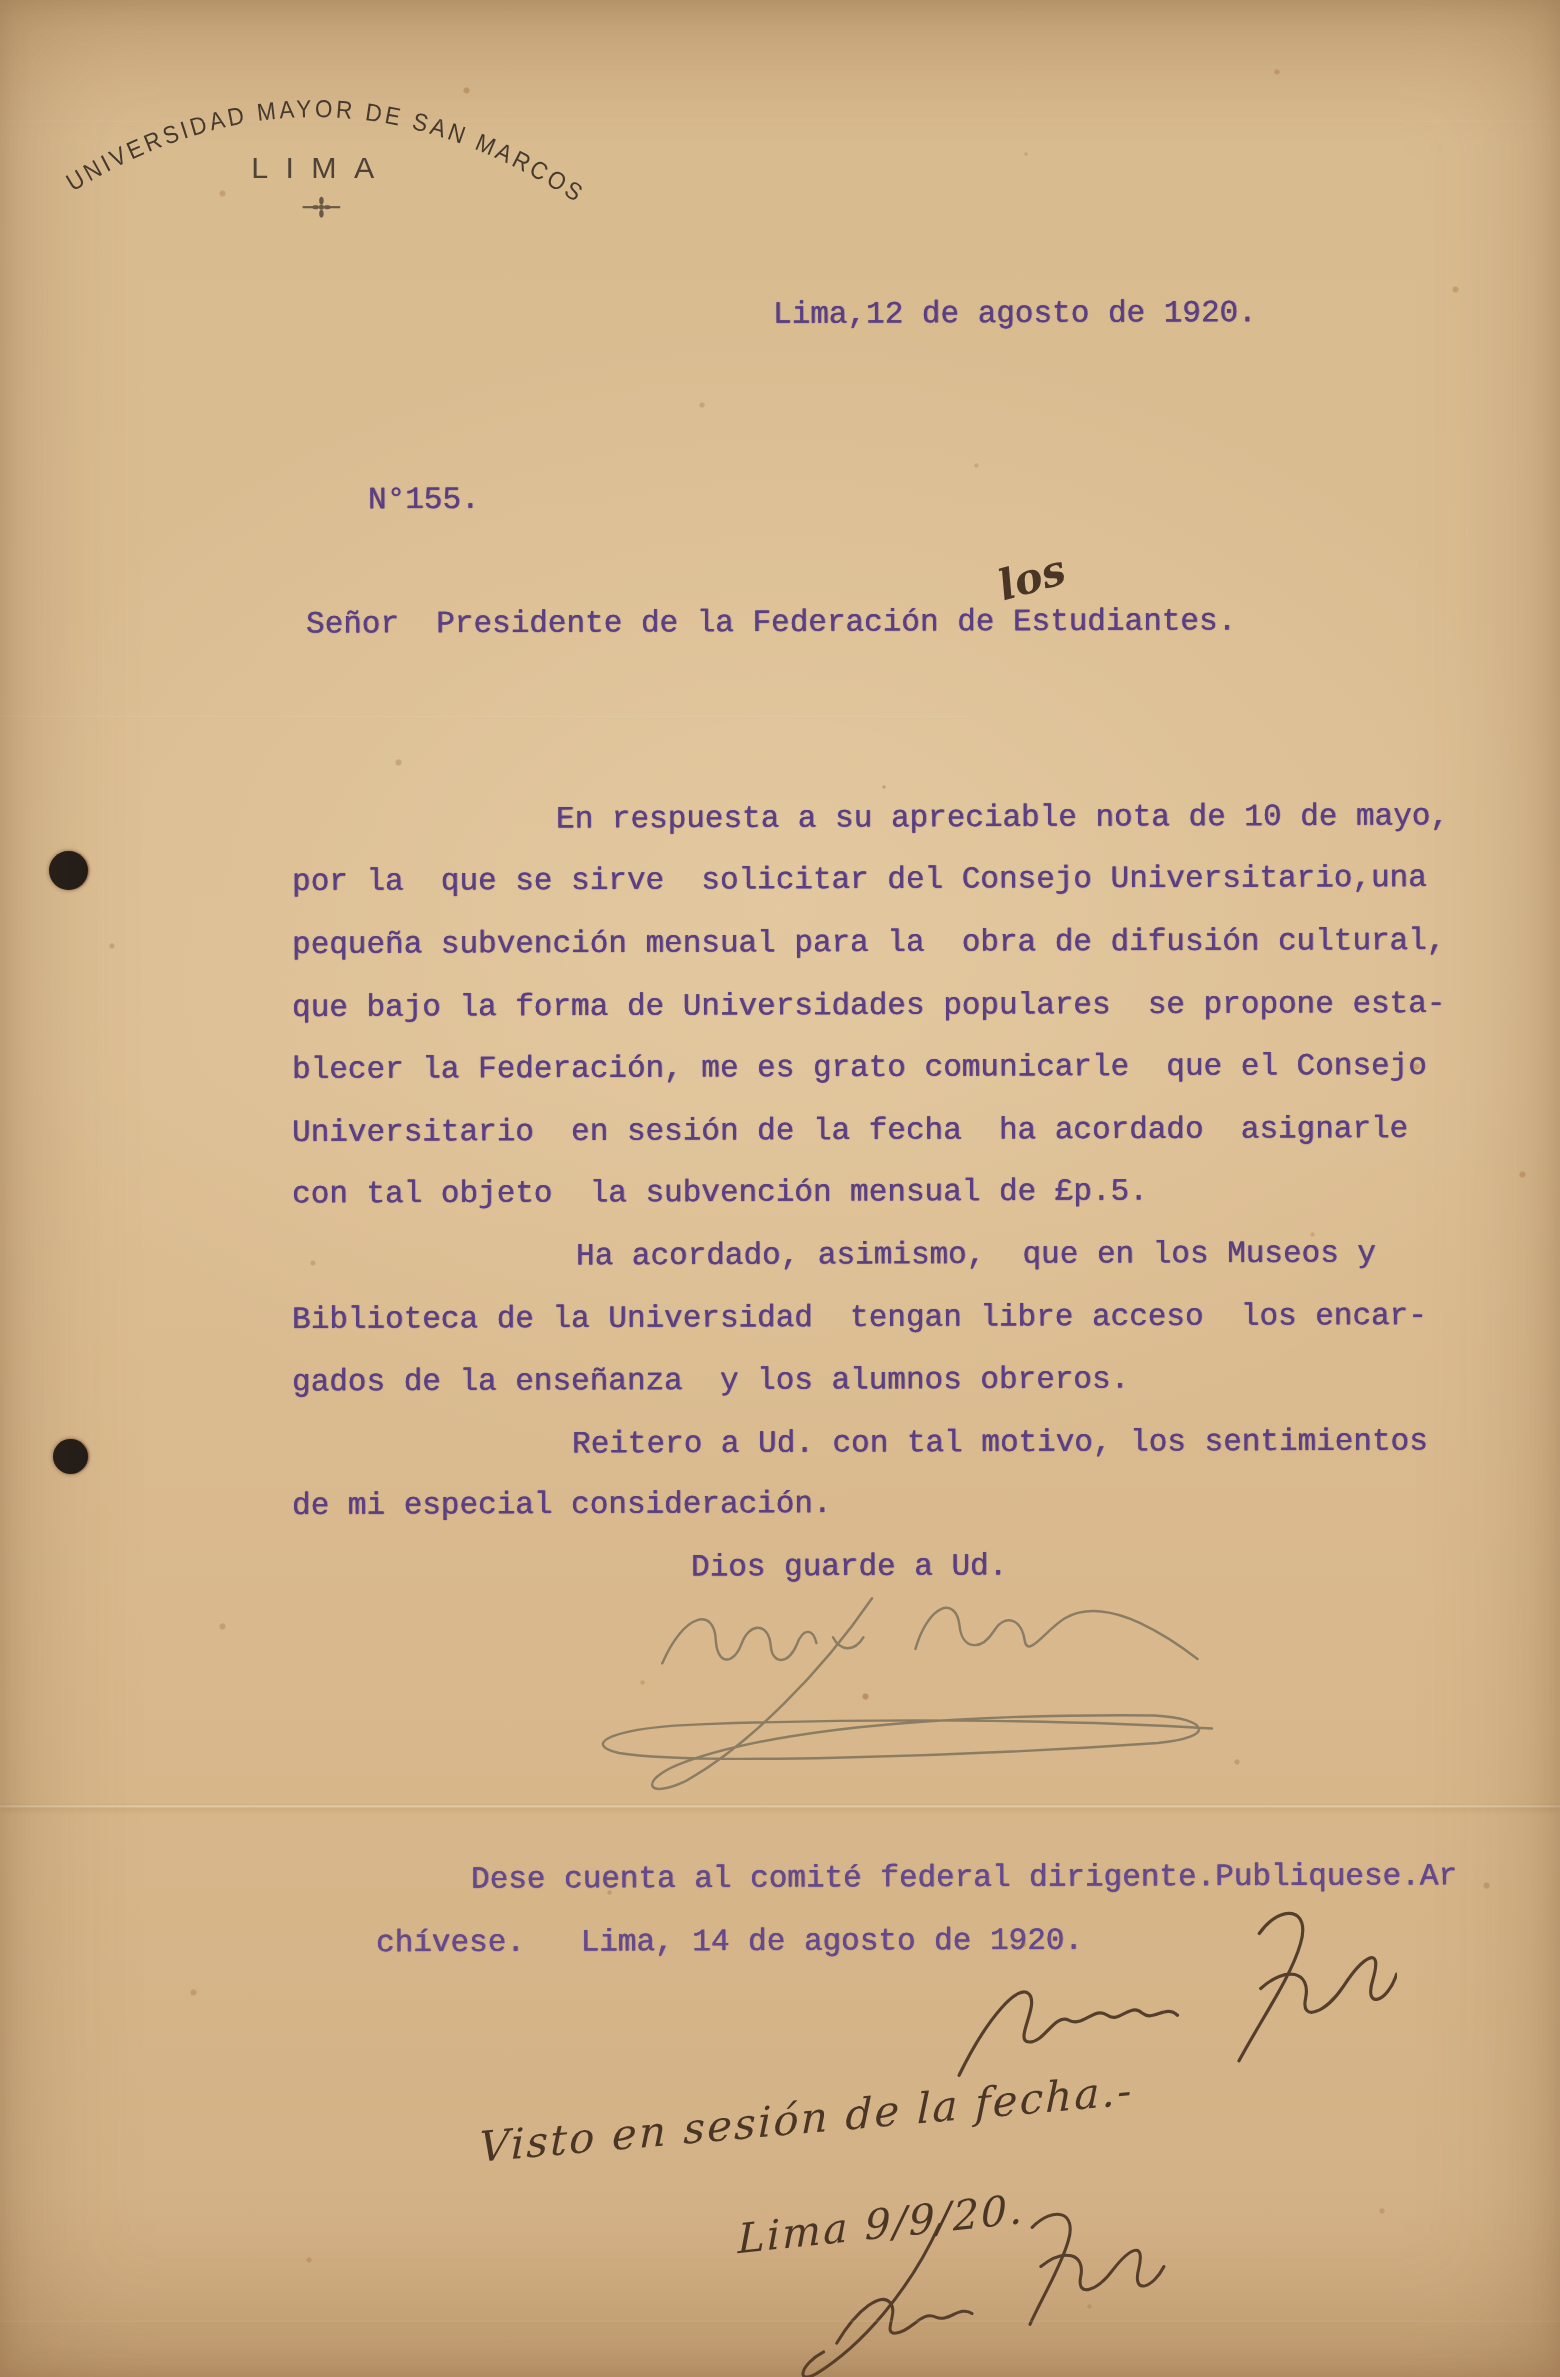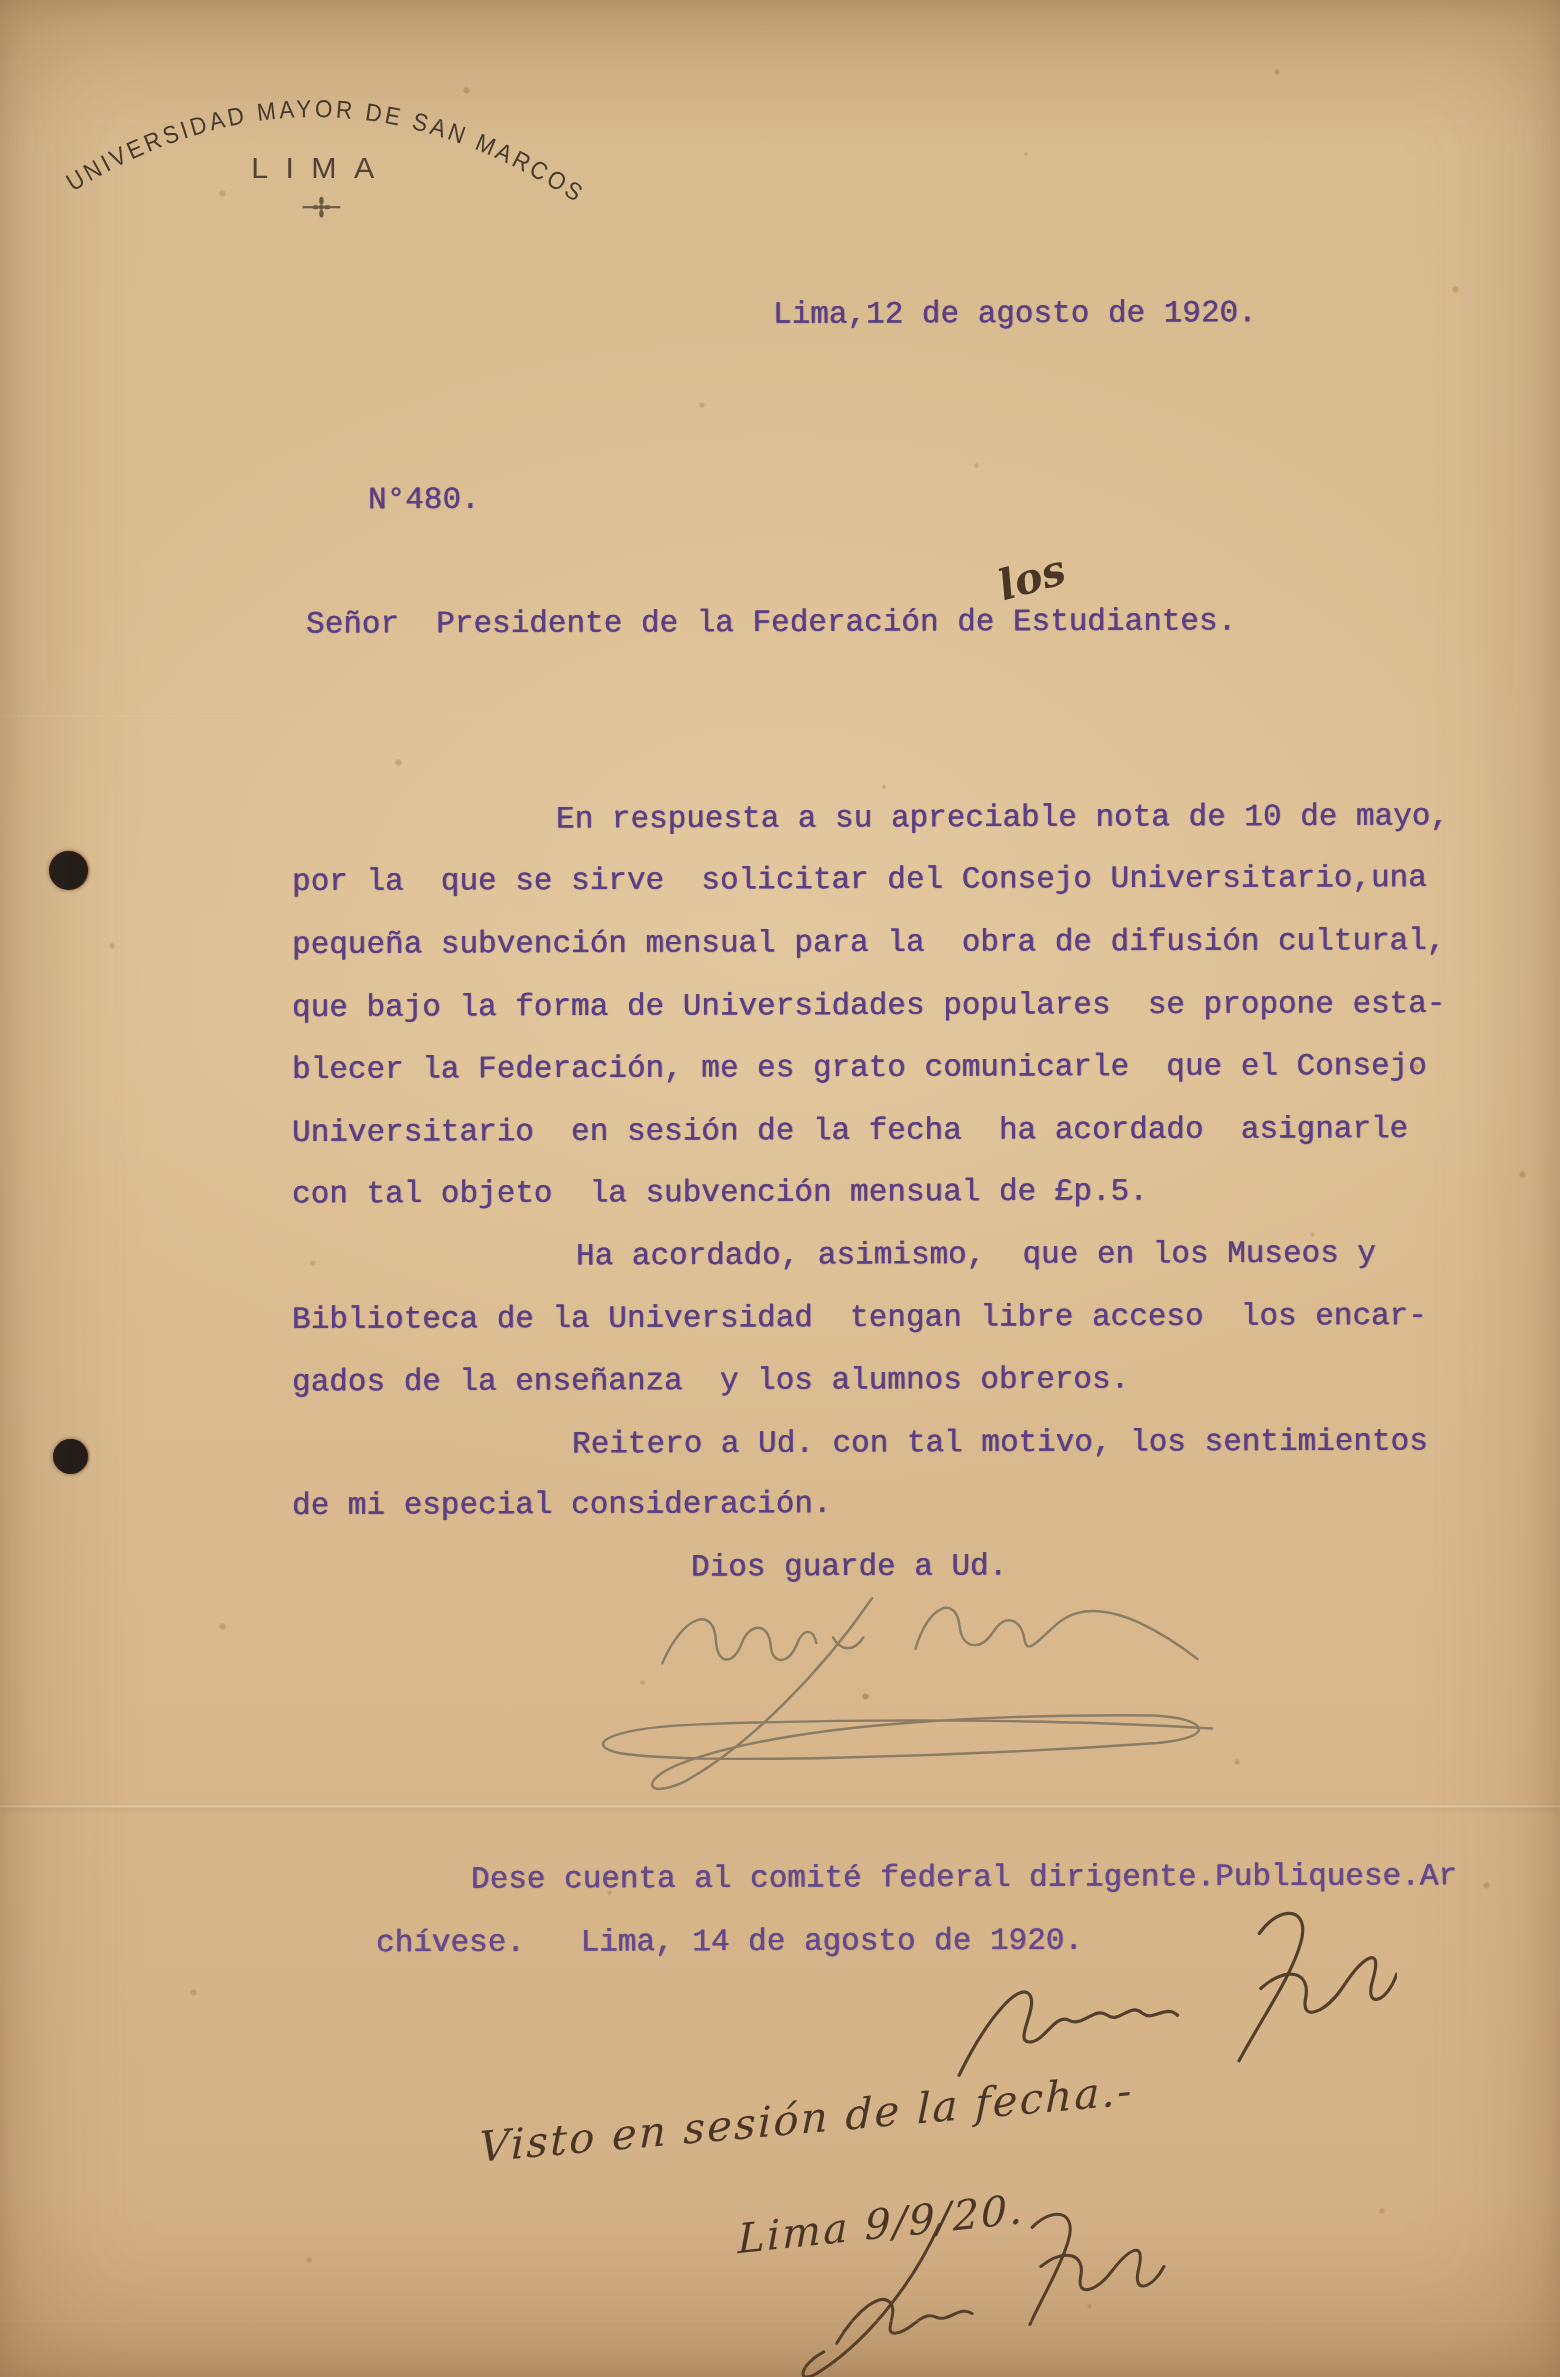--- a/index.html
+++ b/index.html
@@ -53,21 +53,21 @@
       <line x1="10" y1="0" x2="26" y2="0" stroke-width="3"></line>
       <circle r="3.2"></circle>
       <ellipse cx="0" cy="-9" rx="2.6" ry="5"></ellipse>
       <ellipse cx="0" cy="9" rx="2.6" ry="5"></ellipse>
       <ellipse cx="-8" cy="0" rx="4.5" ry="2.4"></ellipse>
       <ellipse cx="8" cy="0" rx="4.5" ry="2.4"></ellipse>
     </g>
   </svg>
 
   <div class="typed" style="left:773px;top:298px;">Lima,12 de agosto de 1920.</div>
-  <div class="typed" style="left:368px;top:484px;">N°480.</div>
+  <div class="typed" style="left:368px;top:484px;">N°155.</div>
   <div class="typed" style="left:306px;top:607px;">Señor  Presidente de la Federación de Estudiantes.</div>
 
   <div class="hand" style="left:998px;top:557px;font-size:42px;transform:rotate(-16deg);font-weight:bold;">los</div>
 
   <div class="typed" style="left:556px;top:802px;">En respuesta a su apreciable nota de 10 de mayo,</div>
   <div class="typed" style="left:292px;top:864px;">por la  que se sirve  solicitar del Consejo Universitario,una</div>
   <div class="typed" style="left:292px;top:927px;">pequeña subvención mensual para la  obra de difusión cultural,</div>
   <div class="typed" style="left:292px;top:990px;">que bajo la forma de Universidades populares  se propone esta-</div>
   <div class="typed" style="left:292px;top:1052px;">blecer la Federación, me es grato comunicarle  que el Consejo</div>
   <div class="typed" style="left:292px;top:1115px;">Universitario  en sesión de la fecha  ha acordado  asignarle</div>

